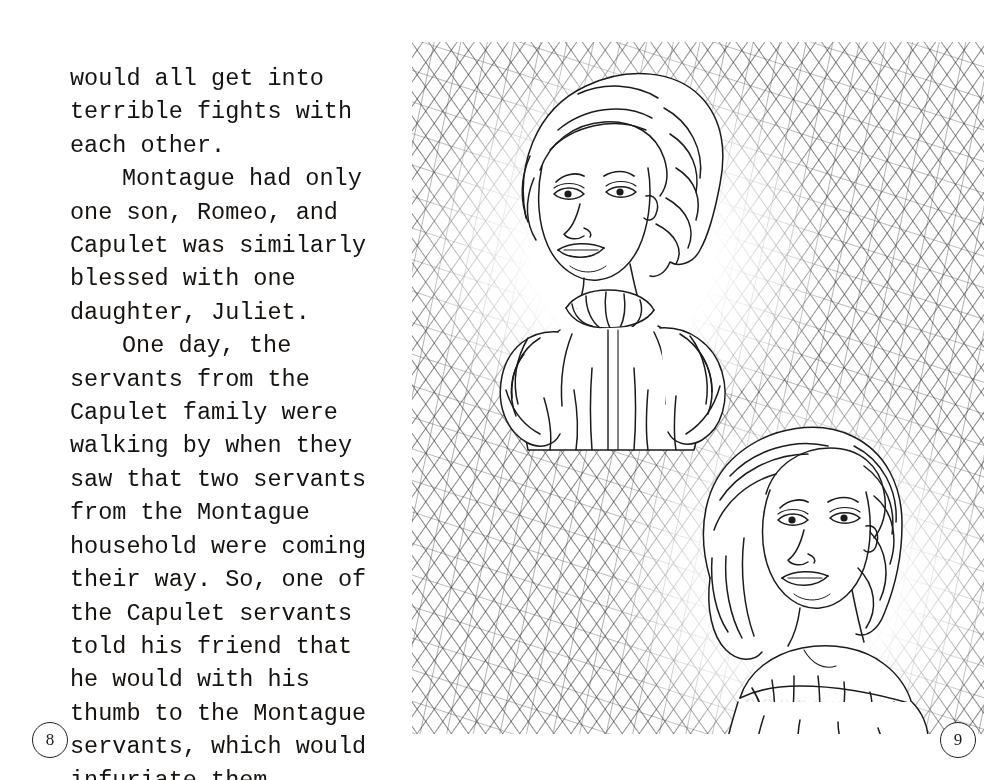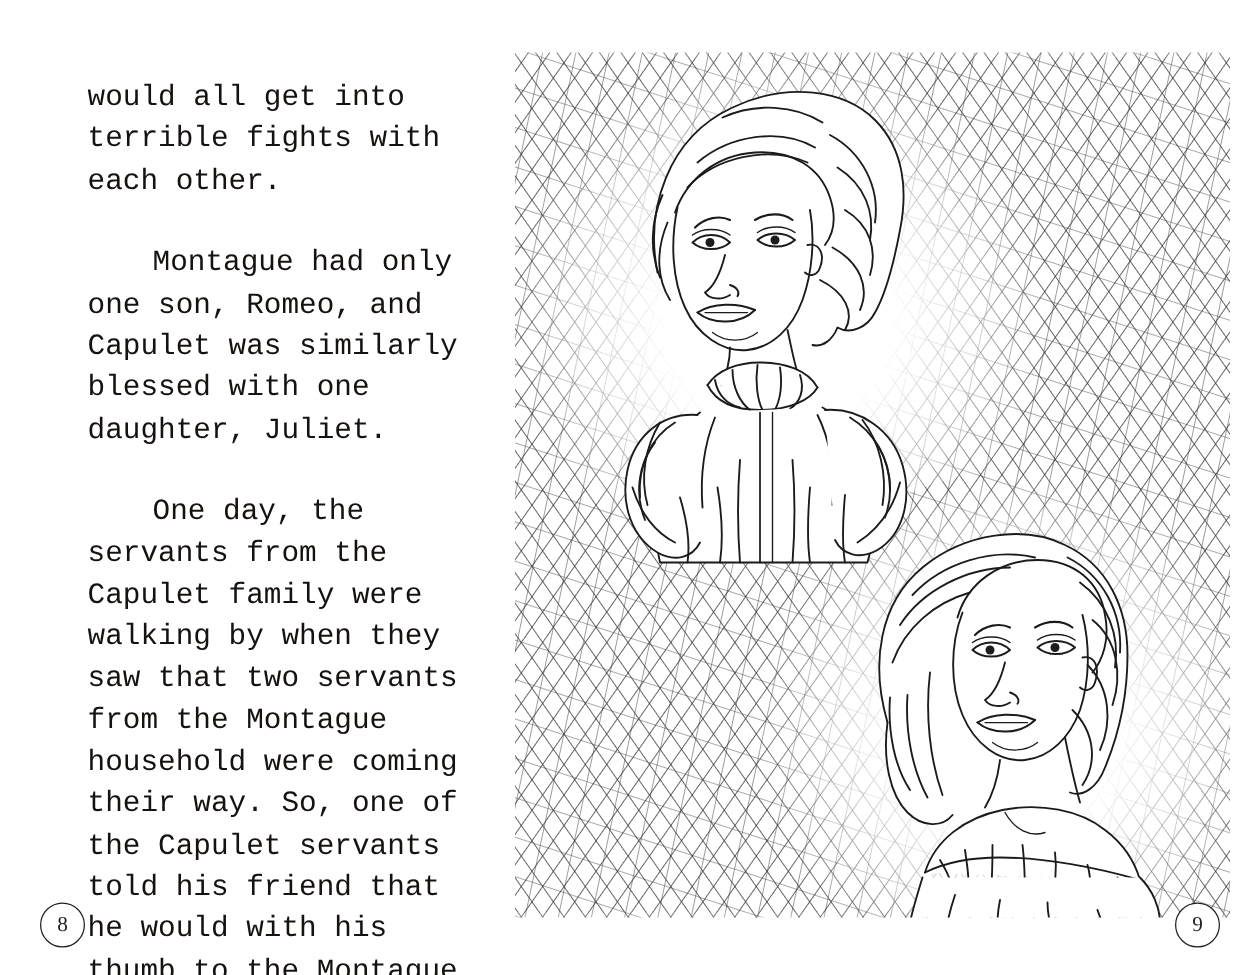--- a/index.html
+++ b/index.html
@@ -37,21 +37,20 @@
     line-height: 33.4px;
     color: #15120f;
     font-family: Liberation Mono, monospace;
   }
   .para {
     margin: 0;
     text-indent: 0;
   }
   .para.indent {
     text-indent: 52px;
-    margin-top: 32px;
   }
   .folio {
     position: absolute;
     bottom: 22px;
     width: 34px;
     height: 34px;
     border: 1.6px solid #20201e;
     border-radius: 50%;
     display: flex;
     align-items: center;

